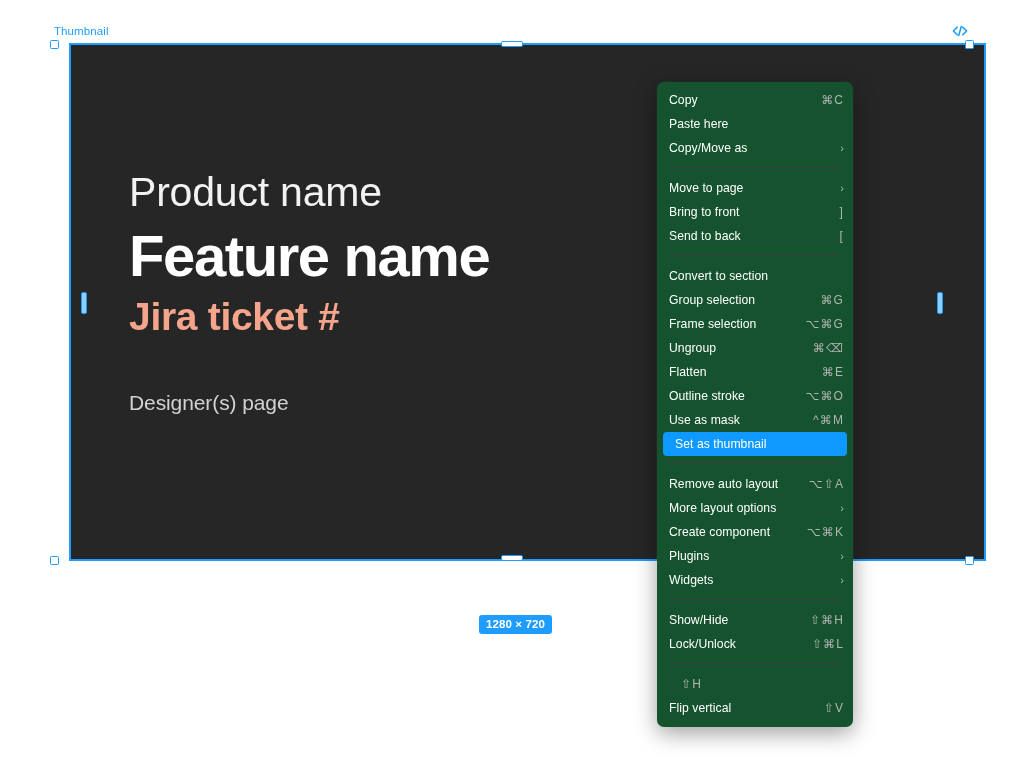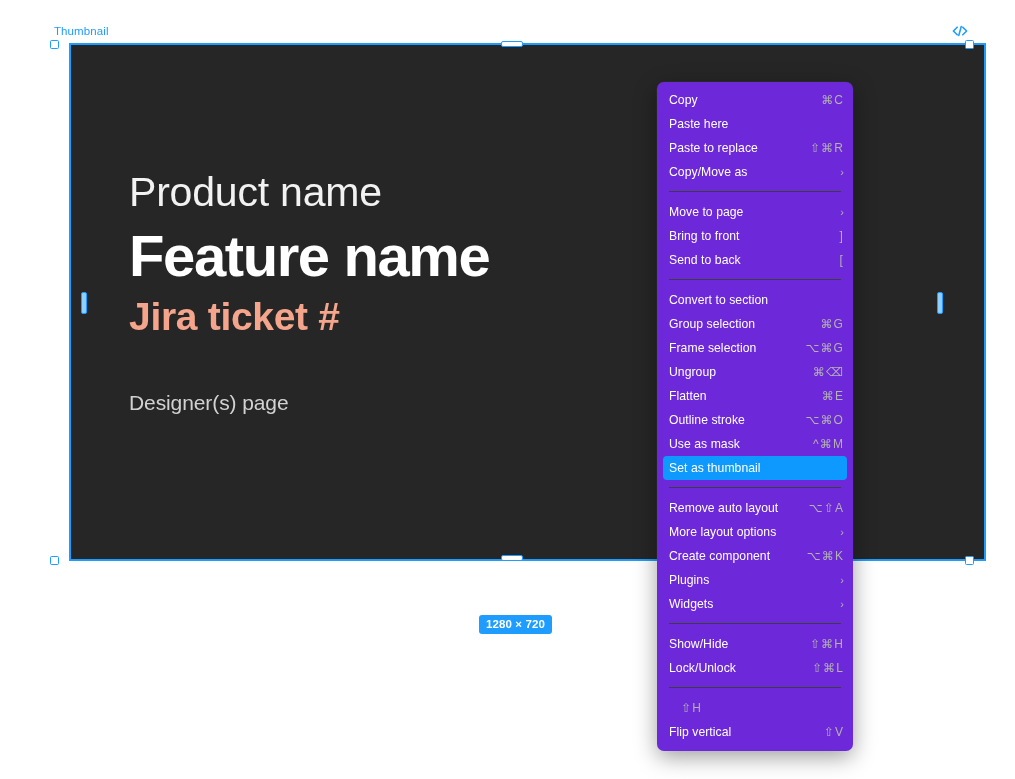--- a/index.html
+++ b/index.html
@@ -152,21 +152,21 @@
     letter-spacing: 0.1px;
     margin-top: 48px;
   }
 
   
   #context-menu {
     position: absolute;
     left: 657px;
     top: 82px;
     width: 196px;
-    background: #6d28d9;
+    background: #14532d;
     border-radius: 7px;
     padding: 6px 0 7px;
     box-shadow: 0 6px 22px rgba(0,0,0,0.38), 0 0 0 0.5px rgba(255,255,255,0.07);
     font-size: 12.2px;
     color: #ffffff;
     user-select: none;
   }
 
   .menu-group { padding: 0; }
 
@@ -208,21 +208,21 @@
     color: #b3b3b3;
     font-size: 11px;
     padding-left: 12px;
     line-height: 1;
   }
 
   .menu-item.selected {
     background: #0d99ff;
     border-radius: 4px;
     margin: 0 6px;
-    padding-left: 6px;
+    padding-left: 12px;
     padding-right: 3px;
   }
 </style>
 </head>
 <body>
 
 <div id="canvas-root">
 
   <div id="frame-label">Thumbnail</div>
 
@@ -258,24 +258,20 @@
 <div id="context-menu">
     <div class="menu-group">
       <div class="menu-item">
         <span class="label">Copy</span>
         <span class="shortcut">⌘C</span>
       </div>
       <div class="menu-item">
         <span class="label">Paste here</span>
       </div>
       <div class="menu-item">
-        <span class="label">Paste to replace</span>
-        <span class="shortcut">⇧⌘R</span>
-      </div>
-      <div class="menu-item">
         <span class="label">Copy/Move as</span>
         <span class="submenu-arrow">›</span>
       </div>
     </div>
     <div class="menu-separator"></div>
     <div class="menu-group">
       <div class="menu-item">
         <span class="label">Move to page</span>
         <span class="submenu-arrow">›</span>
       </div>

